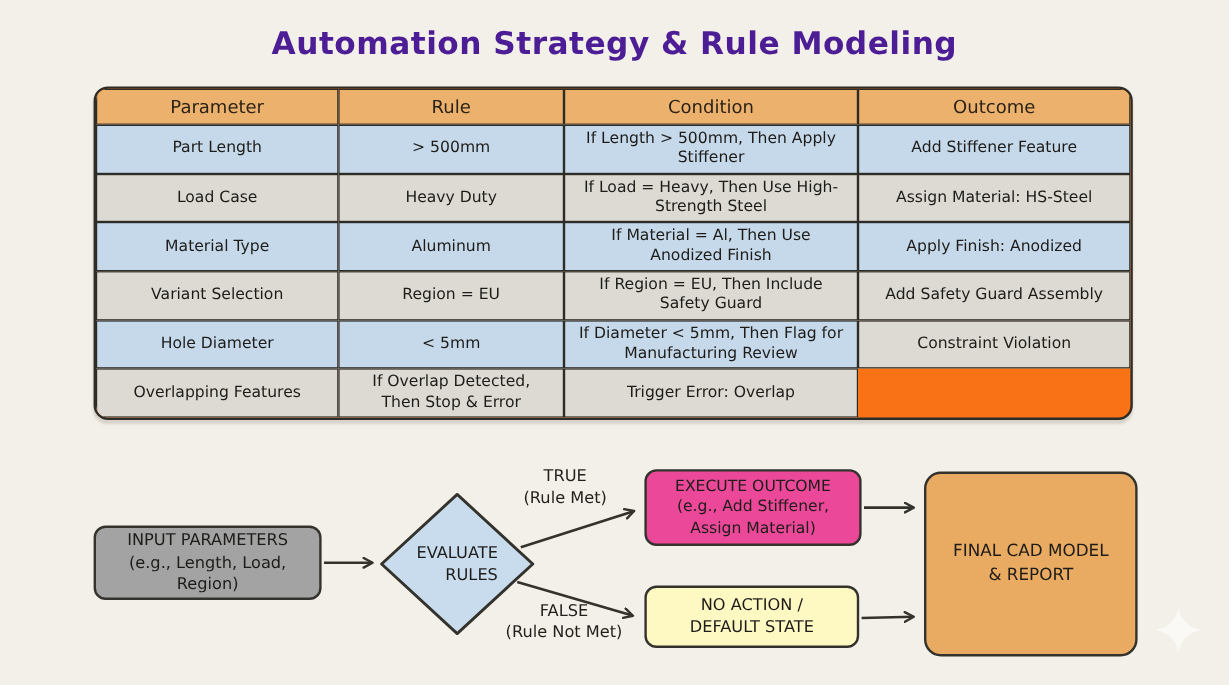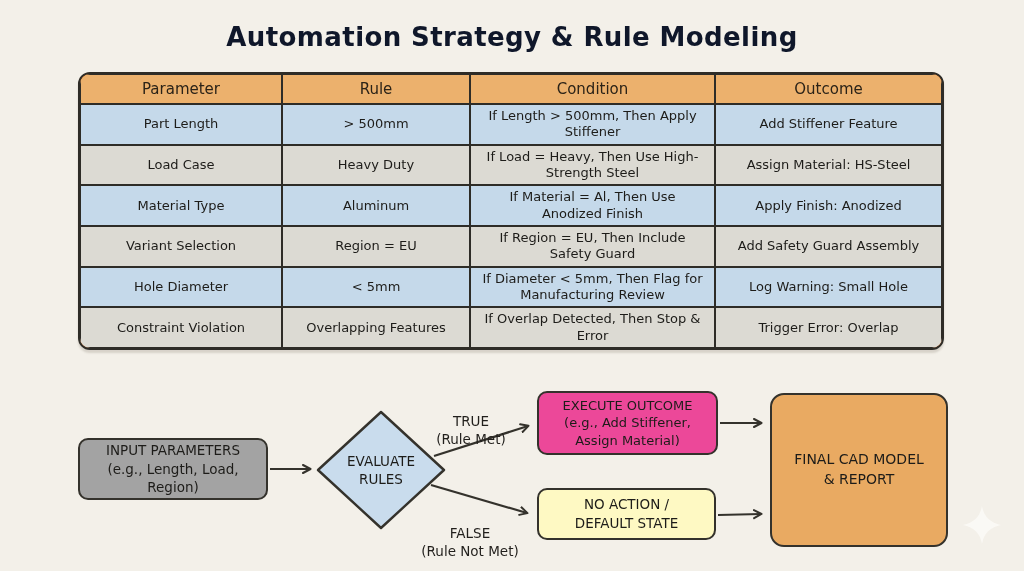--- a/index.html
+++ b/index.html
@@ -11,21 +11,21 @@
     color: #1d1c19;
     overflow: hidden;
   }
   .title {
     position: absolute;
     top: 22px; left: 0; width: 1024px;
     text-align: center;
     font-size: 26px;
     font-weight: bold;
     letter-spacing: 0.4px;
-    color: #0f172a;
+    color: #4c1d95;
   }
   
   .rule-table {
     position: absolute;
     left: 78px; top: 72px;
     width: 866px; height: 278px;
     border: 2.5px solid #2e2c27;
     border-radius: 12px;
     overflow: hidden;
     background: #f97316;
@@ -66,33 +66,32 @@
     white-space: pre-line;
   }
   .box-input  { left: 78px;  top: 438px; width: 190px; height: 62px;  background: #a3a3a3; }
   .box-exec   { left: 537px; top: 391px; width: 181px; height: 64px;  background: #ec4899; font-size: 13px; line-height: 1.35; }
   .box-noact  { left: 537px; top: 488px; width: 179px; height: 52px;  background: #fef9c3; }
   .box-final  { left: 770px; top: 393px; width: 178px; height: 154px; background: #e9aa62; border-radius: 14px; font-size: 14px; }
   .diamond-label {
     position: absolute;
     left: 321px; top: 412px; width: 120px; height: 116px;
     display: flex; align-items: center; justify-content: center;
-    text-align: center;
+    text-align: right;
     font-size: 13.5px; line-height: 1.35;
     white-space: pre-line;
   }
   .edge-label {
     position: absolute;
     transform: translateX(-50%);
     text-align: center;
     font-size: 13.5px;
     line-height: 1.3;
     white-space: pre-line;
     color: #211f1c;
-    margin-top: 24px;
   }
   .label-true  { left: 471px; top: 389px; }
   .label-false { left: 470px; top: 501px; }
   .sparkle { position: absolute; left: 962px; top: 505px; width: 40px; height: 40px; opacity: 0.9; }
 </style>
 </head>
 <body>
 
 <div class="title">Automation Strategy &amp; Rule Modeling</div>
 
@@ -118,21 +117,20 @@
   <div class="cell row-blue">Apply Finish: Anodized</div>
 
   <div class="cell row-gray">Variant Selection</div>
   <div class="cell row-gray">Region = EU</div>
   <div class="cell row-gray">If Region = EU, Then Include Safety Guard</div>
   <div class="cell row-gray">Add Safety Guard Assembly</div>
 
   <div class="cell row-blue">Hole Diameter</div>
   <div class="cell row-blue">&lt; 5mm</div>
   <div class="cell row-blue">If Diameter &lt; 5mm, Then Flag for Manufacturing Review</div>
-  <div class="cell row-blue">Log Warning: Small Hole</div>
 
   <div class="cell row-gray">Constraint Violation</div>
   <div class="cell row-gray">Overlapping Features</div>
   <div class="cell row-gray">If Overlap Detected, Then Stop &amp; Error</div>
   <div class="cell row-gray">Trigger Error: Overlap</div>
 </div>
 
 <svg class="fc-svg" viewBox="0 0 1024 571">
   <defs>
     <marker id="arrow" markerWidth="14" markerHeight="14" refX="8" refY="5" orient="auto" markerUnits="userSpaceOnUse">

